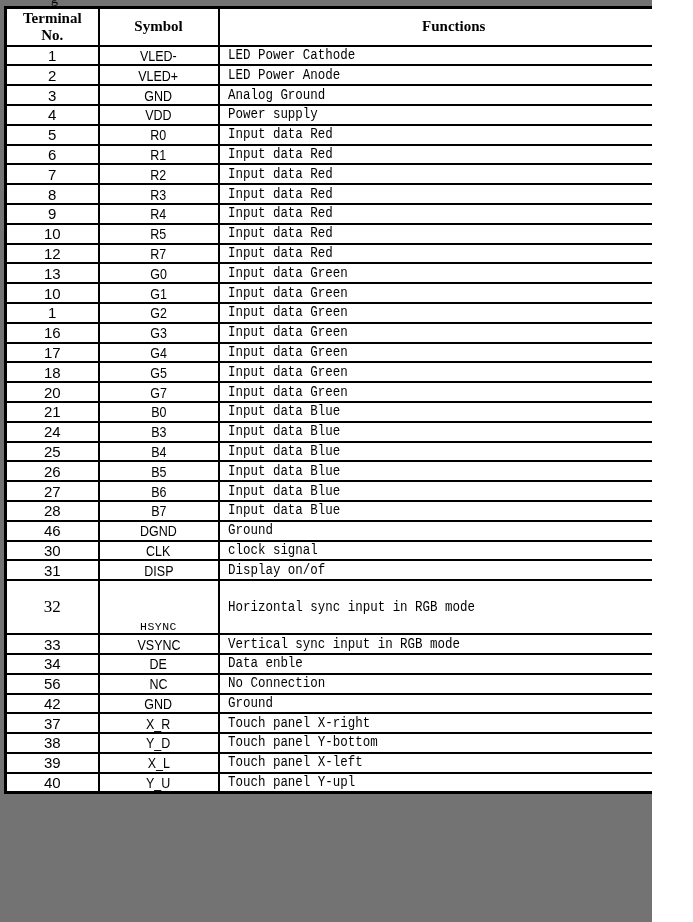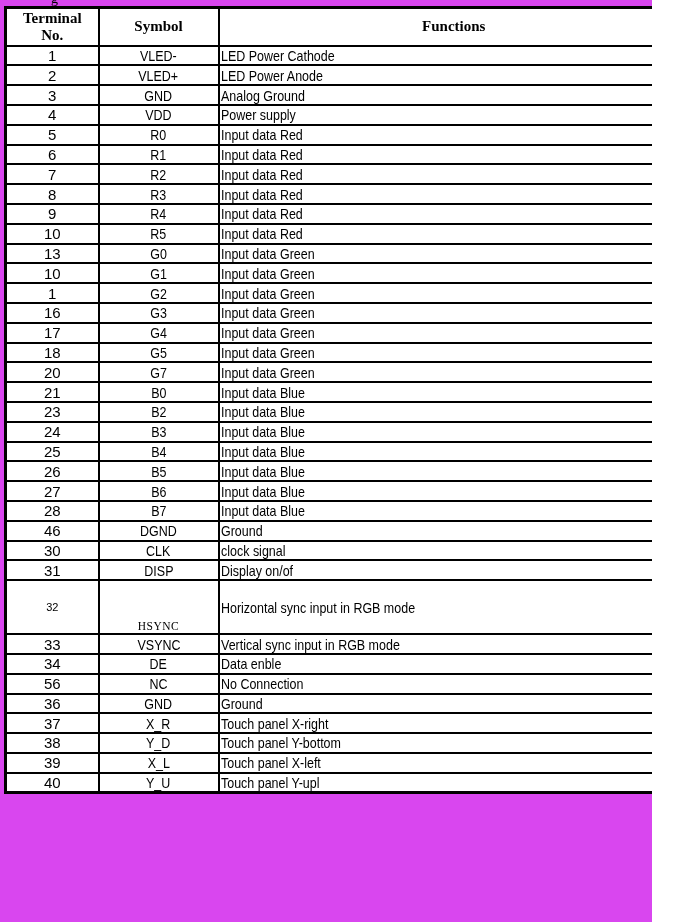--- a/index.html
+++ b/index.html
@@ -3,21 +3,21 @@
 <meta charset="utf-8">
 <style>
   * { box-sizing: border-box; margin: 0; padding: 0; }
   html, body { background: #ffffff; }
   body { font-family: "Liberation Sans", sans-serif; color: #000; }
 
   .page {
     position: relative;
     width: 652px;
     height: 922px;
-    background: #d946ef;
+    background: #737373;
     overflow: hidden;
   }
 
   
   .caption-fragment {
     position: absolute;
     left: 51px;
     top: 0;
     height: 6px;
     width: 18px;
@@ -60,43 +60,43 @@
     height: 19.8px;
     padding: 0;
     vertical-align: middle;
     font-size: 15px;
     overflow: hidden;
     white-space: nowrap;
   }
 
   td.col-no { text-align: center; }
   td.col-symbol { text-align: center; }
-  td.col-functions { text-align: left; padding-left: 1px; }
+  td.col-functions { text-align: left; padding-left: 8px; font-family: Liberation Mono, monospace; }
 
   .cell-text { display: inline-block; line-height: 1; }
 
   
   td.col-symbol .cell-text {
     font-size: 14.5px;
     transform: scaleX(0.86);
     transform-origin: center center;
   }
   td.col-functions .cell-text {
     font-size: 14.5px;
     transform: scaleX(0.86);
     transform-origin: left center;
   }
 
   
   tr.serif-row td.col-no {
-    font-family: Liberation Sans, sans-serif;
-    font-size: 11px;
+    font-family: Liberation Serif, serif;
+    font-size: 17px;
   }
   tr.serif-row td.col-symbol .cell-text {
-    font-family: Liberation Serif, serif;
+    font-family: Liberation Mono, monospace;
     font-size: 11.5px;
     letter-spacing: 0.5px;
     transform: none;
     margin-top: 40px;
   }
 </style>
 </head>
 <body>
 
 <div class="page">
@@ -166,20 +166,25 @@
           <td class="col-no"><span class="cell-text">9</span></td>
           <td class="col-symbol"><span class="cell-text">R4</span></td>
           <td class="col-functions"><span class="cell-text">Input data Red</span></td>
         </tr>
         <tr>
           <td class="col-no"><span class="cell-text">10</span></td>
           <td class="col-symbol"><span class="cell-text">R5</span></td>
           <td class="col-functions"><span class="cell-text">Input data Red</span></td>
         </tr>
         <tr>
+          <td class="col-no"><span class="cell-text">12</span></td>
+          <td class="col-symbol"><span class="cell-text">R7</span></td>
+          <td class="col-functions"><span class="cell-text">Input data Red</span></td>
+        </tr>
+        <tr>
           <td class="col-no"><span class="cell-text">13</span></td>
           <td class="col-symbol"><span class="cell-text">G0</span></td>
           <td class="col-functions"><span class="cell-text">Input data Green</span></td>
         </tr>
         <tr>
           <td class="col-no"><span class="cell-text">10</span></td>
           <td class="col-symbol"><span class="cell-text">G1</span></td>
           <td class="col-functions"><span class="cell-text">Input data Green</span></td>
         </tr>
         <tr>
@@ -203,25 +208,20 @@
           <td class="col-functions"><span class="cell-text">Input data Green</span></td>
         </tr>
         <tr>
           <td class="col-no"><span class="cell-text">20</span></td>
           <td class="col-symbol"><span class="cell-text">G7</span></td>
           <td class="col-functions"><span class="cell-text">Input data Green</span></td>
         </tr>
         <tr>
           <td class="col-no"><span class="cell-text">21</span></td>
           <td class="col-symbol"><span class="cell-text">B0</span></td>
-          <td class="col-functions"><span class="cell-text">Input data Blue</span></td>
-        </tr>
-        <tr>
-          <td class="col-no"><span class="cell-text">23</span></td>
-          <td class="col-symbol"><span class="cell-text">B2</span></td>
           <td class="col-functions"><span class="cell-text">Input data Blue</span></td>
         </tr>
         <tr>
           <td class="col-no"><span class="cell-text">24</span></td>
           <td class="col-symbol"><span class="cell-text">B3</span></td>
           <td class="col-functions"><span class="cell-text">Input data Blue</span></td>
         </tr>
         <tr>
           <td class="col-no"><span class="cell-text">25</span></td>
           <td class="col-symbol"><span class="cell-text">B4</span></td>
@@ -271,21 +271,21 @@
           <td class="col-no"><span class="cell-text">34</span></td>
           <td class="col-symbol"><span class="cell-text">DE</span></td>
           <td class="col-functions"><span class="cell-text">Data enble</span></td>
         </tr>
         <tr>
           <td class="col-no"><span class="cell-text">56</span></td>
           <td class="col-symbol"><span class="cell-text">NC</span></td>
           <td class="col-functions"><span class="cell-text">No Connection</span></td>
         </tr>
         <tr>
-          <td class="col-no"><span class="cell-text">36</span></td>
+          <td class="col-no"><span class="cell-text">42</span></td>
           <td class="col-symbol"><span class="cell-text">GND</span></td>
           <td class="col-functions"><span class="cell-text">Ground</span></td>
         </tr>
         <tr>
           <td class="col-no"><span class="cell-text">37</span></td>
           <td class="col-symbol"><span class="cell-text">X_R</span></td>
           <td class="col-functions"><span class="cell-text">Touch panel X-right</span></td>
         </tr>
         <tr>
           <td class="col-no"><span class="cell-text">38</span></td>

